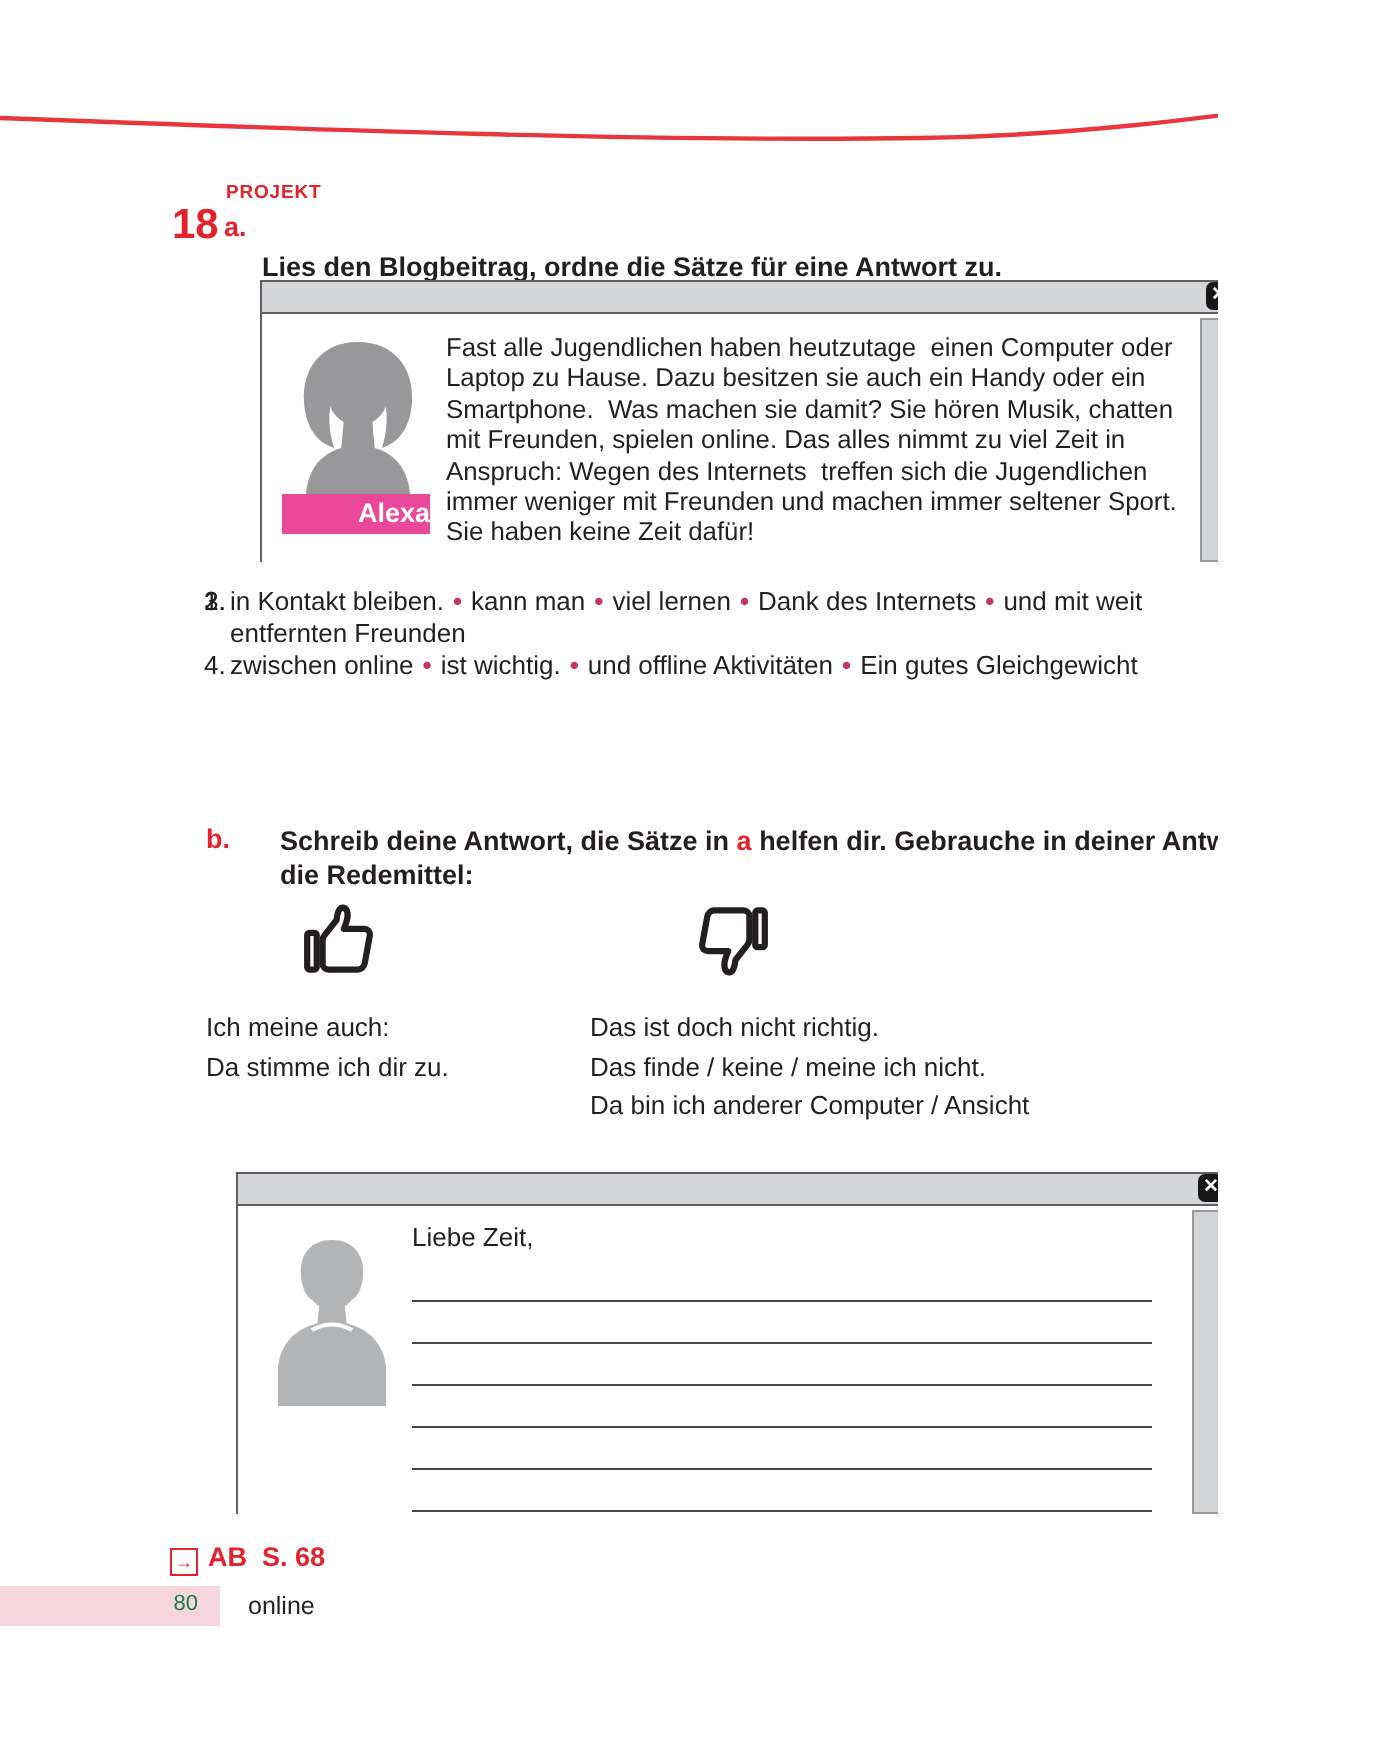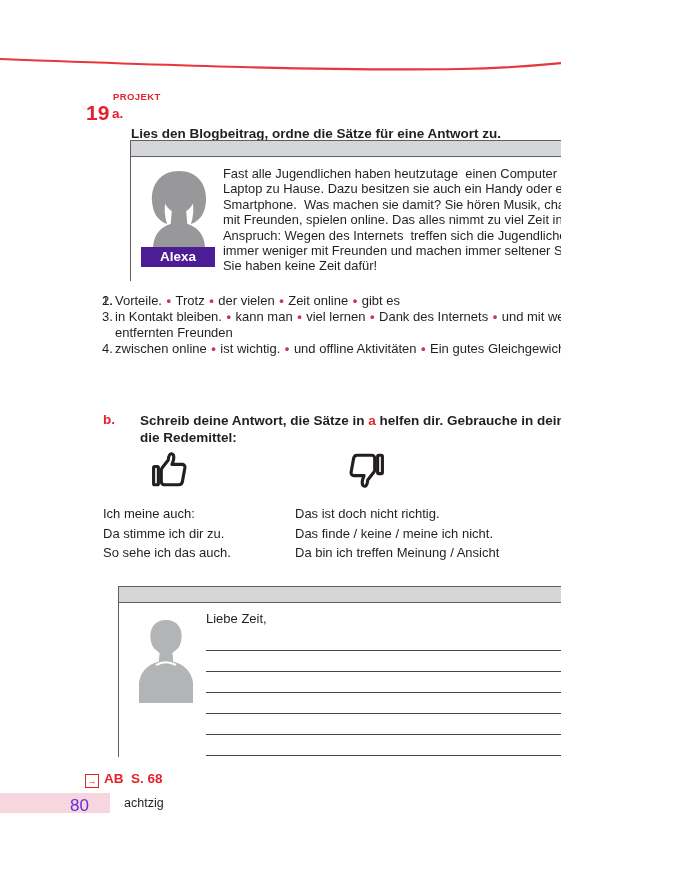--- a/index.html
+++ b/index.html
@@ -1,17 +1,17 @@
 <!DOCTYPE html>
 <html><head>
 <meta charset="utf-8">
 <style>
   html,body{margin:0;padding:0;background:#fff;}
   .page{position:relative;width:561px;height:870px;background:#ffffff;overflow:hidden;
-        font-family:"Liberation Sans", sans-serif;color:#231f20;}
+        font-family:"Liberation Sans", sans-serif;color:#231f20;padding-left:48px;}
 
   
   .wave{position:absolute;left:0;top:40px;}
   .kicker{position:absolute;left:113px;top:91px;font-size:9.5px;font-weight:700;
           color:#e4222b;letter-spacing:.4px;}
   .tasknum{position:absolute;left:86px;top:101px;font-size:21px;font-weight:700;color:#e4222b;}
   .plabel{font-size:13.5px;font-weight:700;color:#e4222b;}
   .parta-label{position:absolute;left:112px;top:106px;}
   .parta-text{position:absolute;left:131px;top:106px;width:480px;
               font-size:13.5px;font-weight:700;margin-top:20px;}
@@ -22,22 +22,22 @@
   .titlebar{position:absolute;left:-1.5px;top:0;right:-1.5px;height:15px;background:#d5d6d8;
             border:1.5px solid #5e5f62;}
   .closebtn{position:absolute;right:1px;top:0px;width:14px;height:14px;background:#171717;
             border-radius:3.5px;color:#fff;font-size:9.5px;font-weight:700;line-height:14px;
             text-align:center;cursor:default;}
   .scrollstrip{position:absolute;width:12px;background:#d3d4d6;border:1px solid #97999c;}
 
   .box1{left:130px;top:140px;width:486px;height:141px;}
   .box1 .scrollstrip{right:3px;top:19px;height:120px;}
   .avatar1{position:absolute;left:10px;top:29px;}
-  .namebanner{position:absolute;left:10px;top:107px;width:74px;height:20px;background:#4c1d95;
-              color:#fff;font-size:13.5px;font-weight:700;text-align:center;line-height:20px;}
+  .namebanner{position:absolute;left:10px;top:107px;width:74px;height:20px;background:#ec4899;
+              color:#fff;font-size:13.5px;font-weight:700;text-align:right;line-height:20px;}
   .blogtext{position:absolute;left:92px;top:26px;width:376px;font-size:12.9px;
             line-height:15.4px;white-space:pre-wrap;}
 
   
   .slist{position:absolute;left:102px;top:293px;width:512px;font-size:13px;line-height:16px;}
   .sitem{position:relative;padding-left:13px;}
   .snum{position:absolute;left:0;top:0;}
   .dot{color:#c2356b;padding:0 4.5px;font-weight:700;}
 
   
@@ -62,34 +62,34 @@
   .salutation{position:absolute;left:87px;top:25px;font-size:13px;}
   .wline{position:absolute;left:87px;width:370px;height:0;border-top:1.5px solid #454545;}
 
   
   .abicon{position:absolute;left:85px;top:774px;width:12px;height:12px;
           border:1.5px solid #e4222b;color:#e4222b;font-size:9px;font-weight:700;
           line-height:12px;text-align:center;}
   .abtext{position:absolute;left:104px;top:771px;font-size:13.5px;font-weight:700;
           color:#e4222b;white-space:pre;}
   .pgstrip{position:absolute;left:0;top:793px;width:110px;height:20px;background:#f7d6df;}
-  .pgnum{position:absolute;right:21px;top:3px;font-size:17px;color:#6d28d9;}
+  .pgnum{position:absolute;right:11px;top:3px;font-size:11px;color:#15803d;}
   .pgword{position:absolute;left:124px;top:796px;font-size:12.5px;color:#231f20;}
 </style>
 </head>
 <body>
 
 <div class="page">
 
   <svg class="wave" width="695" height="40" viewBox="0 0 695 40">
     <path d="M0,19 C160,25 330,31 460,29 C560,27.5 640,13 695,6.5" fill="none" stroke="#e8363d" stroke-width="2.2"></path>
   </svg>
 
   <div class="kicker">PROJEKT</div>
-  <div class="tasknum">19</div>
+  <div class="tasknum">18</div>
   <div class="plabel parta-label">a.</div>
   <div class="parta-text">Lies den Blogbeitrag, ordne die Sätze für eine Antwort zu.</div>
 
   <div class="winbox box1">
     <div class="titlebar">
       <div class="closebtn">✕</div>
     </div>
     <svg class="avatar1" width="76" height="92" viewBox="0 0 76 92">
       <g fill="#98989a">
         <path d="M38 2 C20 2 10 15 11 32 C11.7 44 17 52 26 55 C23.5 47 23 39 24.5 32 L27 21 L49 21 L51.5 32 C53 39 52.5 47 50 55 C59 52 64.3 44 65 32 C66 15 56 2 38 2 Z"></path>
@@ -101,21 +101,21 @@
     <div class="namebanner">Alexa</div>
     <div class="blogtext">Fast alle Jugendlichen haben heutzutage  einen Computer oder Laptop zu Hause. Dazu besitzen sie auch ein Handy oder ein Smartphone.  Was machen sie damit? Sie hören Musik, chatten mit Freunden, spielen online. Das alles nimmt zu viel Zeit in Anspruch: Wegen des Internets  treffen sich die Jugendlichen immer weniger mit Freunden und machen immer seltener Sport. Sie haben keine Zeit dafür!</div>
     <div class="scrollstrip"></div>
   </div>
 
   <div class="slist">
     <div class="sitem">
       <span class="snum">1.</span>
     </div>
     <div class="sitem">
-      <span class="snum">2.</span><span>Vorteile.<span class="dot">•</span>Trotz<span class="dot">•</span>der vielen<span class="dot">•</span>Zeit online<span class="dot">•</span>gibt es</span>
+      <span class="snum">2.</span>
     </div>
     <div class="sitem">
       <span class="snum">3.</span><span>in Kontakt bleiben.<span class="dot">•</span>kann man<span class="dot">•</span>viel lernen<span class="dot">•</span>Dank des Internets<span class="dot">•</span>und mit weit entfernten Freunden</span>
     </div>
     <div class="sitem">
       <span class="snum">4.</span><span>zwischen online<span class="dot">•</span>ist wichtig.<span class="dot">•</span>und offline Aktivitäten<span class="dot">•</span>Ein gutes Gleichgewicht</span>
     </div>
   </div>
 
   <div class="plabel partb-label">b.</div>
@@ -130,26 +130,25 @@
   <svg class="thumb thumb-down" width="46" height="44" viewBox="0 0 24 24">
     <g transform="rotate(180 12 12)" fill="none" stroke="#231f20" stroke-width="1.7" stroke-linejoin="round" stroke-linecap="round">
       <rect x="3.6" y="10.6" width="2.6" height="10" rx="0.6"></rect>
       <path d="M9.4 20.6 c-0.9 0 -1.6 -0.7 -1.6 -1.6 v-6.4 c0 -0.5 0.2 -0.9 0.5 -1.3 l3.3 -4.2 c0.2 -1.9 0.7 -3.5 1.8 -3.4 c1.4 0.2 1.5 2.2 0.8 4.2 l-0.6 1.6 h5.6 c0.9 0 1.6 0.8 1.5 1.7 l-1.4 7.7 c-0.2 1 -1 1.7 -2 1.7 Z"></path>
     </g>
   </svg>
 
   <div class="rcol rcol-agree">
     <div>Ich meine auch:</div>
     <div>Da stimme ich dir zu.</div>
-    <div>So sehe ich das auch.</div>
   </div>
   <div class="rcol rcol-disagree">
     <div>Das ist doch nicht richtig.</div>
     <div>Das finde / keine / meine ich nicht.</div>
-    <div>Da bin ich treffen Meinung / Ansicht</div>
+    <div>Da bin ich anderer Computer / Ansicht</div>
   </div>
 
   <div class="winbox box2">
     <div class="titlebar">
       <div class="closebtn">✕</div>
     </div>
     <svg class="avatar2" width="64" height="86" viewBox="0 0 64 86">
       <g fill="#b2b4b6">
         <path d="M32 3 C21 3 15.5 11 16.5 21 C17 27 19 31 22 33 L42 33 C45 31 47 27 47.5 21 C48.5 11 43 3 32 3 Z"></path>
         <ellipse cx="32" cy="22" rx="13.5" ry="16"></ellipse>
@@ -166,15 +165,15 @@
     <div class="wline" style="top:148px"></div>
     <div class="wline" style="top:169px"></div>
     <div class="scrollstrip"></div>
   </div>
 
   <div class="abicon">→</div>
   <div class="abtext">AB  S. 68</div>
   <div class="pgstrip">
     <span class="pgnum">80</span>
   </div>
-  <div class="pgword">achtzig</div>
+  <div class="pgword">online</div>
 
 </div>
 
 </body></html>

